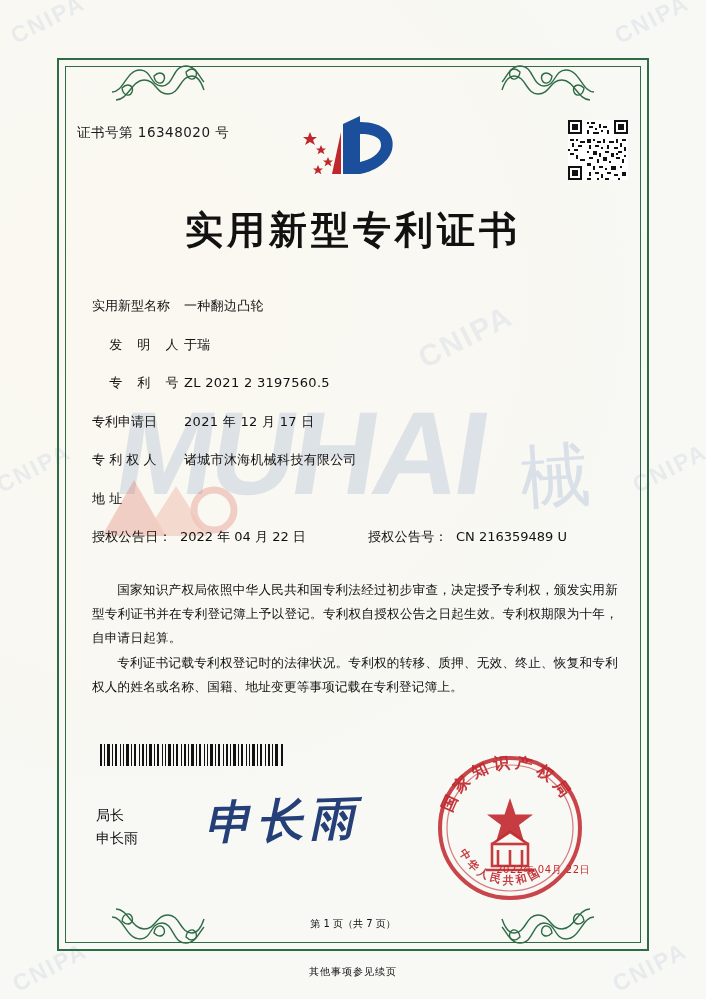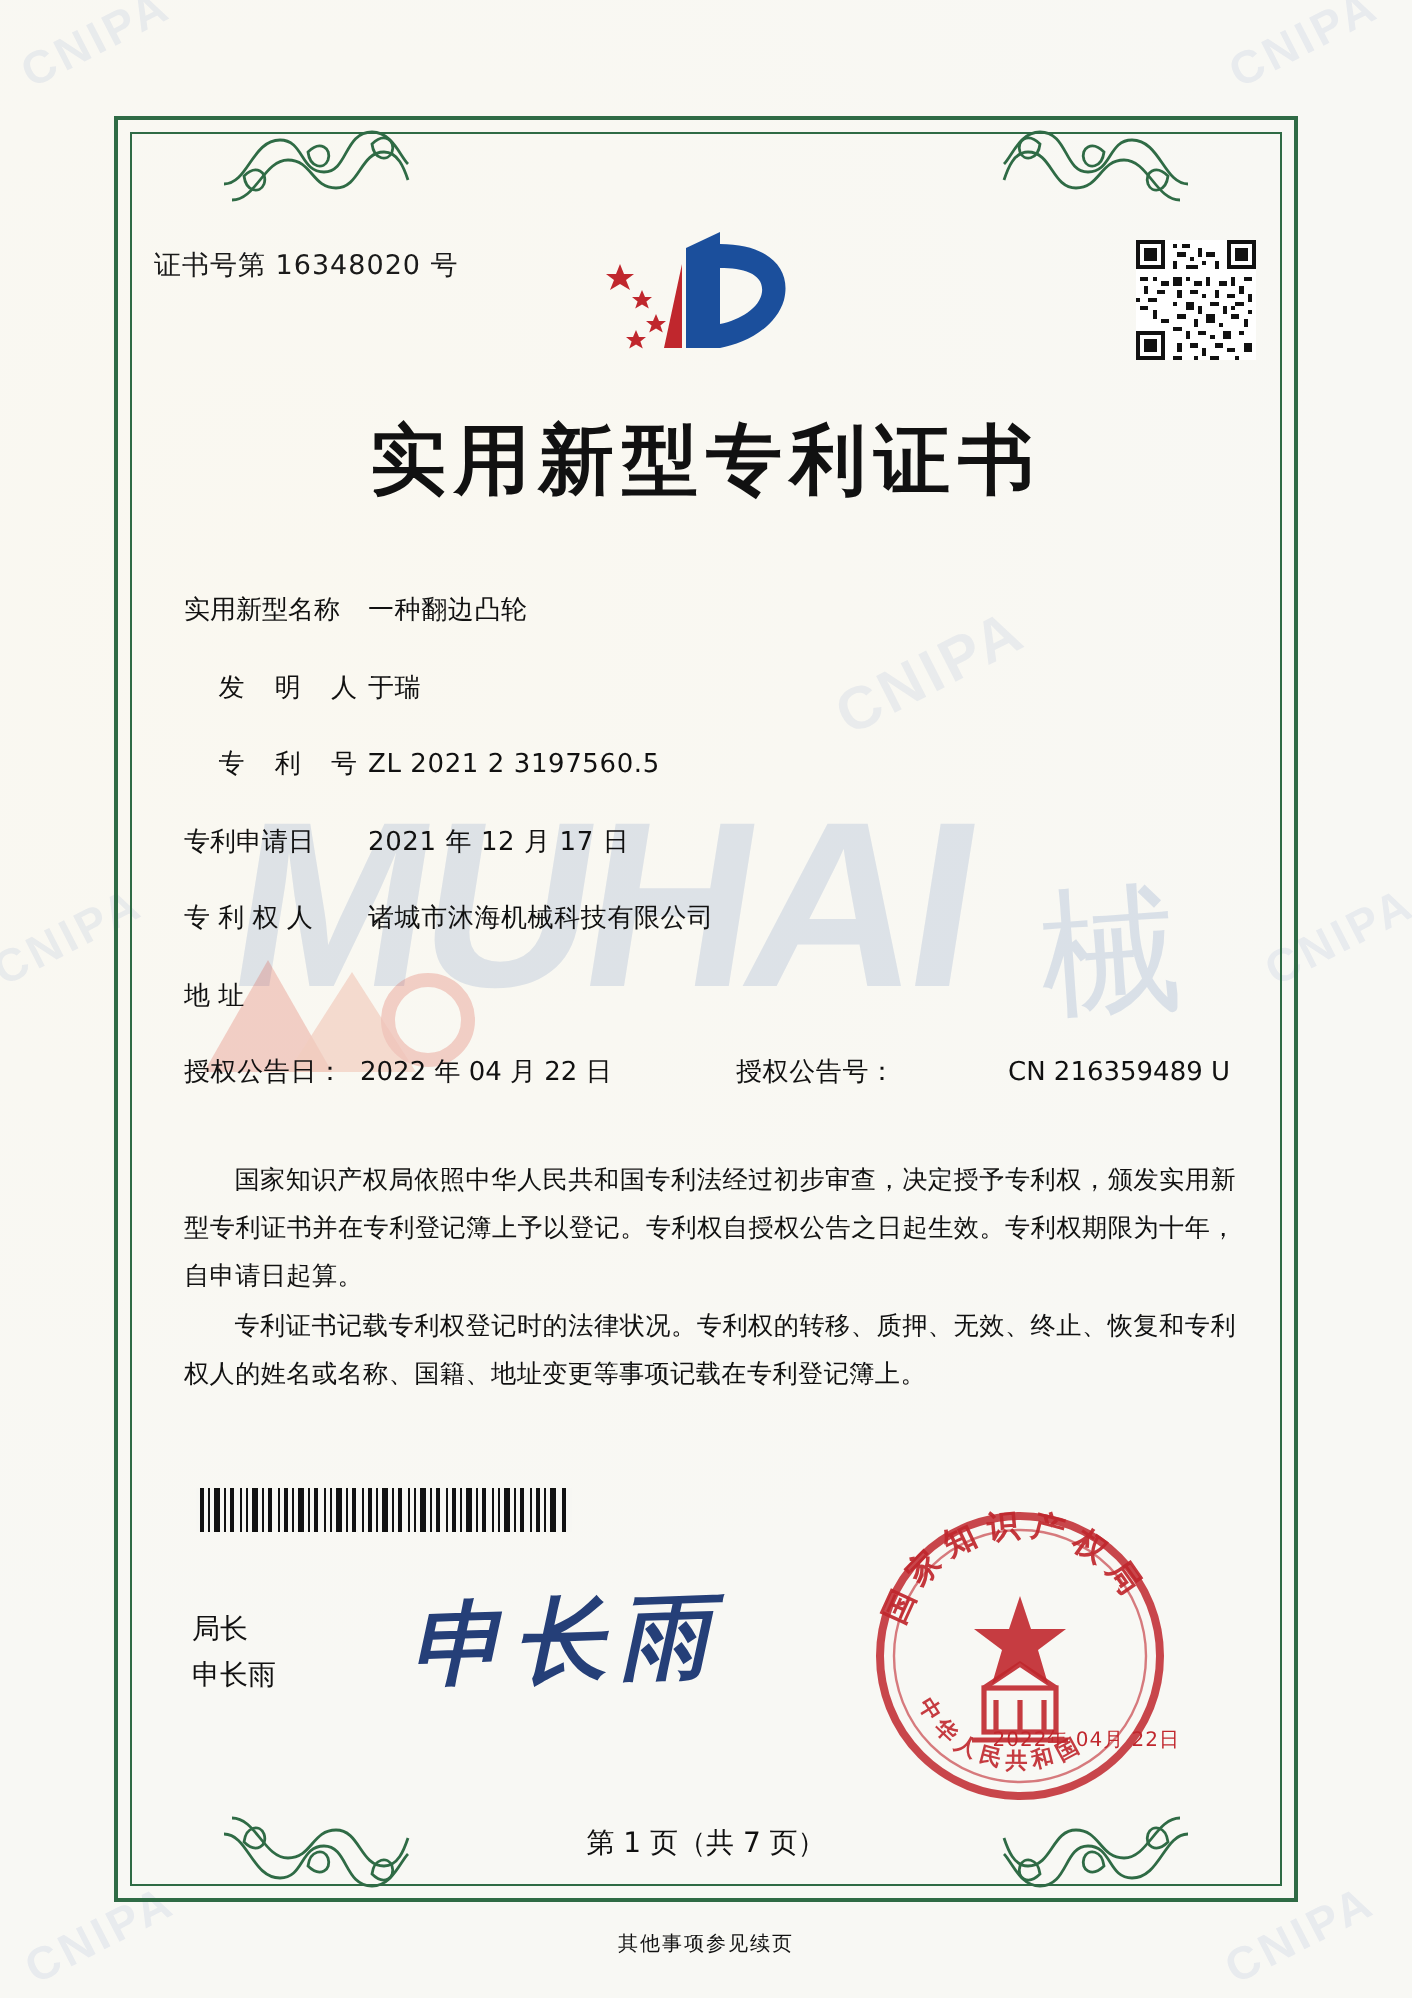--- a/index.html
+++ b/index.html
@@ -138,21 +138,21 @@
     letter-spacing:5.5px;
     text-align:right;
   }
   .row .val{
     flex:1;
     letter-spacing:0.3px;
   }
   .val .sub{display:block;}
   .row.two{display:flex;}
   .row.two .half{display:flex;flex:1;}
-  .row.two .half.second{flex:0 0 250px;gap:48px;}
+  .row.two .half.second{flex:0 0 250px;}
   .row.two .half .lbl2{
     flex:0 0 88px;white-space:nowrap;letter-spacing:0.3px;
   }
 
   .para{
     position:absolute;
     left:92px;right:88px;
     top:578px;
     font-size:12.6px;
     line-height:1.92;
@@ -205,21 +205,21 @@
     font-size:10px;
     color:#c0272d;
     font-family:"DejaVu Sans",serif;
     letter-spacing:0.5px;
   }
 
   .page-num{
     position:absolute;
     bottom:68px;left:0;right:0;
     text-align:center;
-    font-size:14px;
+    font-size:10px;
     color:#111;
     font-family:"DejaVu Sans",serif;
   }
   .footer-note{
     position:absolute;
     bottom:20px;left:0;right:0;
     text-align:center;
     font-size:10px;
     color:#111;
     font-family:"DejaVu Sans",serif;

